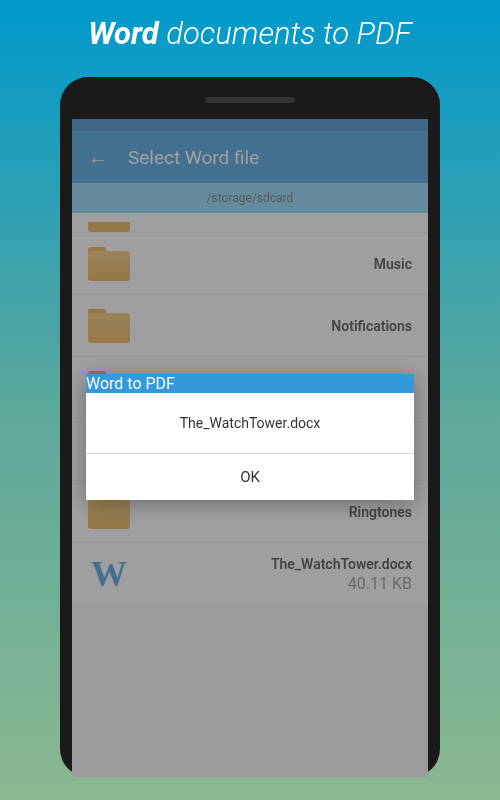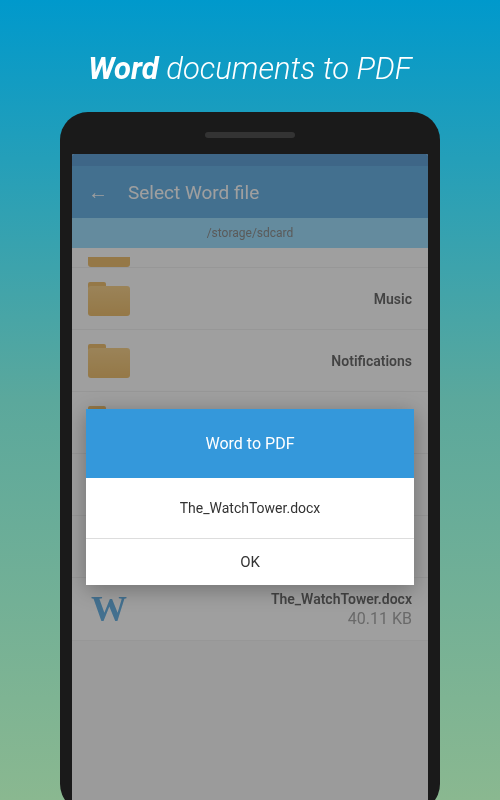--- a/index.html
+++ b/index.html
@@ -9,21 +9,21 @@
       width: 500px;
       height: 800px;
       overflow: hidden;
       position: relative;
     }
     .headline {
       color: white;
       font-size: 31px;
       font-style: italic;
       text-align: center;
-      padding: 50px 20px 25px;
+      padding: 15px 20px 25px;
       font-weight: 300;
     }
     .headline strong { font-weight: 700; font-style: italic; }
     .phone {
       width: 380px;
       margin: 0 auto;
       background: #1a1a1a;
       border-radius: 28px;
       padding: 42px 12px 0;
       position: relative;
@@ -135,22 +135,22 @@
       position: absolute;
       top: 255px;
       left: 14px;
       right: 14px;
       background: white;
       box-shadow: 0 4px 20px rgba(0,0,0,0.3);
     }
     .dialog-header {
       background: #3498db;
       color: white;
-      text-align: center;
-      padding: 25px;
+      text-align: left;
+      padding: 0;
       font-size: 16px;
     }
     .dialog-body {
       text-align: center;
       padding: 22px 16px;
       font-size: 14px;
       color: #333;
       border-bottom: 1px solid #ddd;
     }
     .dialog-action {

